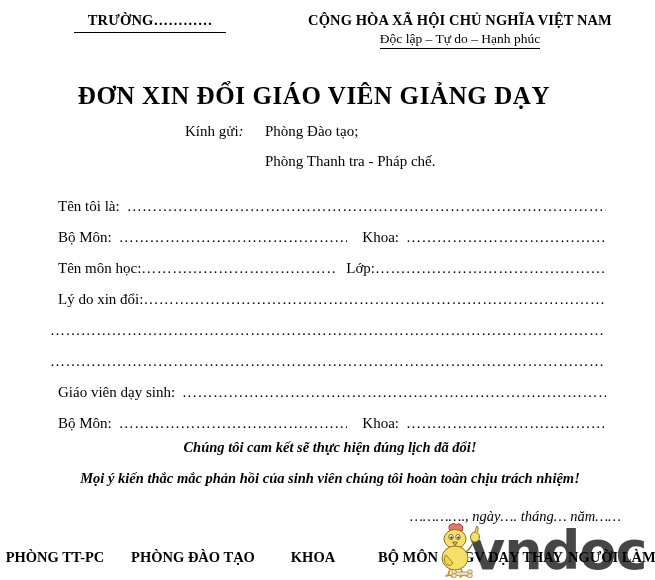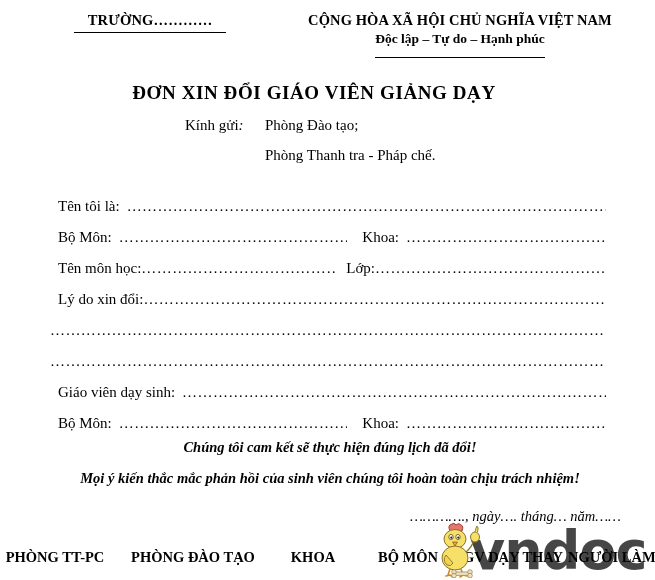--- a/index.html
+++ b/index.html
@@ -57,46 +57,46 @@
     width: 320px;
     text-align: center;
   }
   .hdr-right .l1 {
     font-weight: bold;
     font-size: 14.5px;
     white-space: nowrap;
     letter-spacing: 0.1px;
   }
   .hdr-right .l2 {
-    font-weight: bold;
+    font-weight: normal;
     font-size: 13.5px;
     margin-top: 1px;
     display: inline-block;
     border-bottom: 1.3px solid #000;
-    padding-bottom: 10px;
+    padding-bottom: 1px;
     white-space: nowrap;
   }
 
   
   .doc-title {
     position: absolute;
     top: 82px;
     left: 0;
     width: 628px;
     text-align: center;
     font-weight: bold;
-    font-size: 19px;
+    font-size: 25px;
     letter-spacing: 0.6px;
     white-space: nowrap;
   }
 
   
   .recipients {
     position: absolute;
-    top: 110px;
+    top: 116px;
     left: 185px;
     width: 420px;
   }
   .recipients .row {
     height: 30px;
     line-height: 30px;
     font-size: 15px;
     white-space: nowrap;
   }
   .recipients .lbl {

